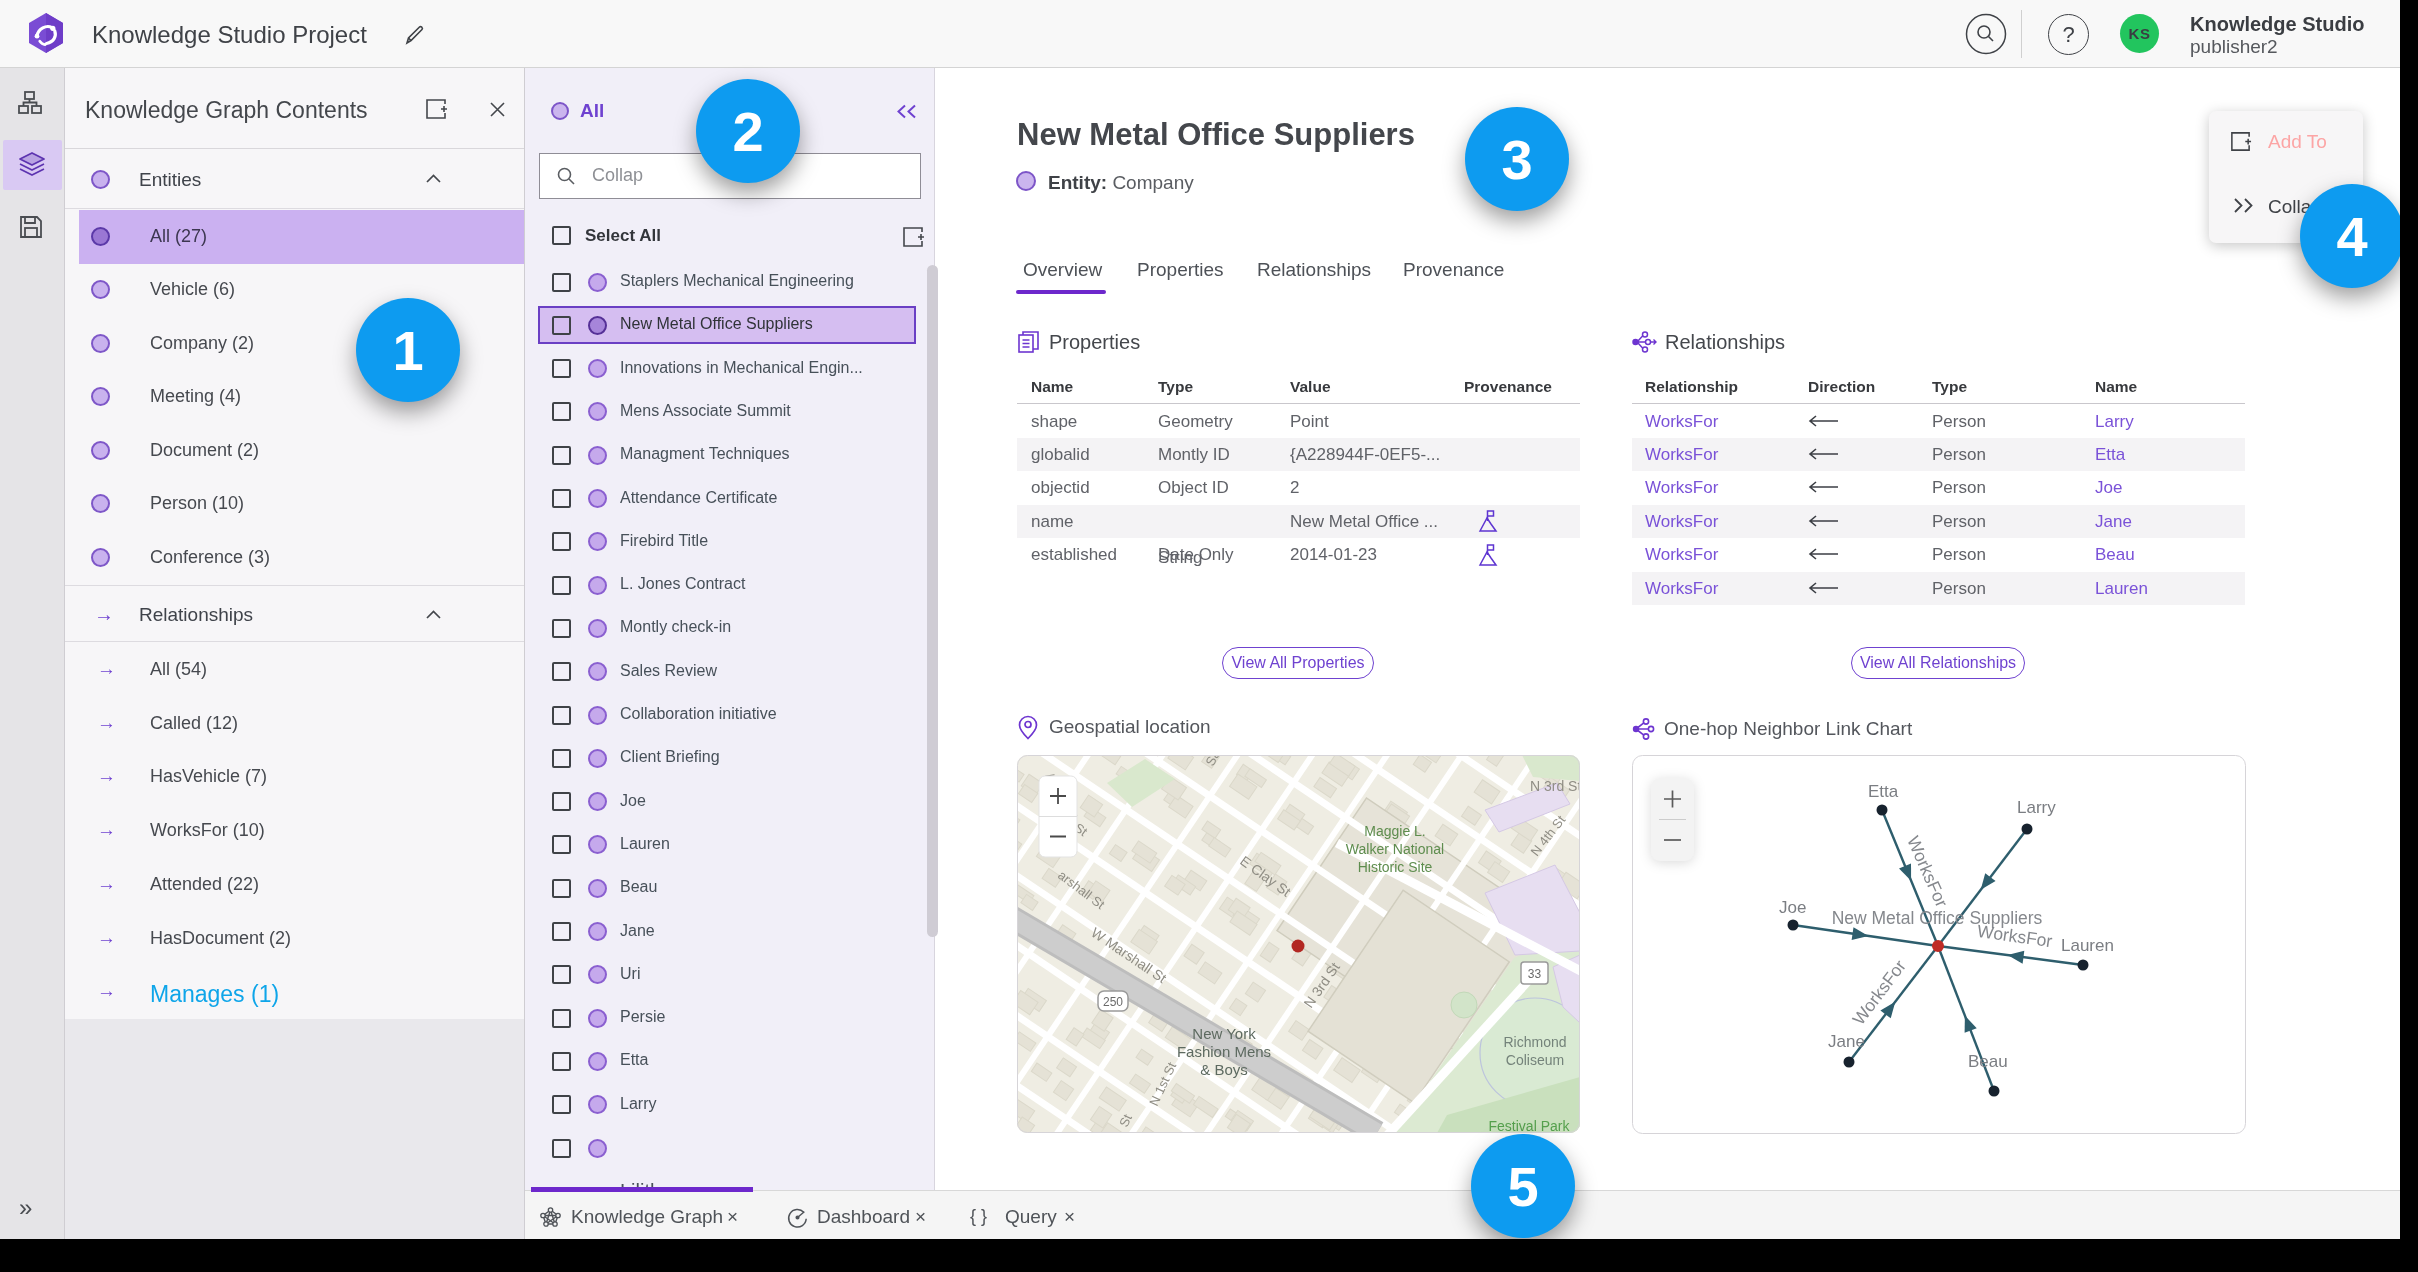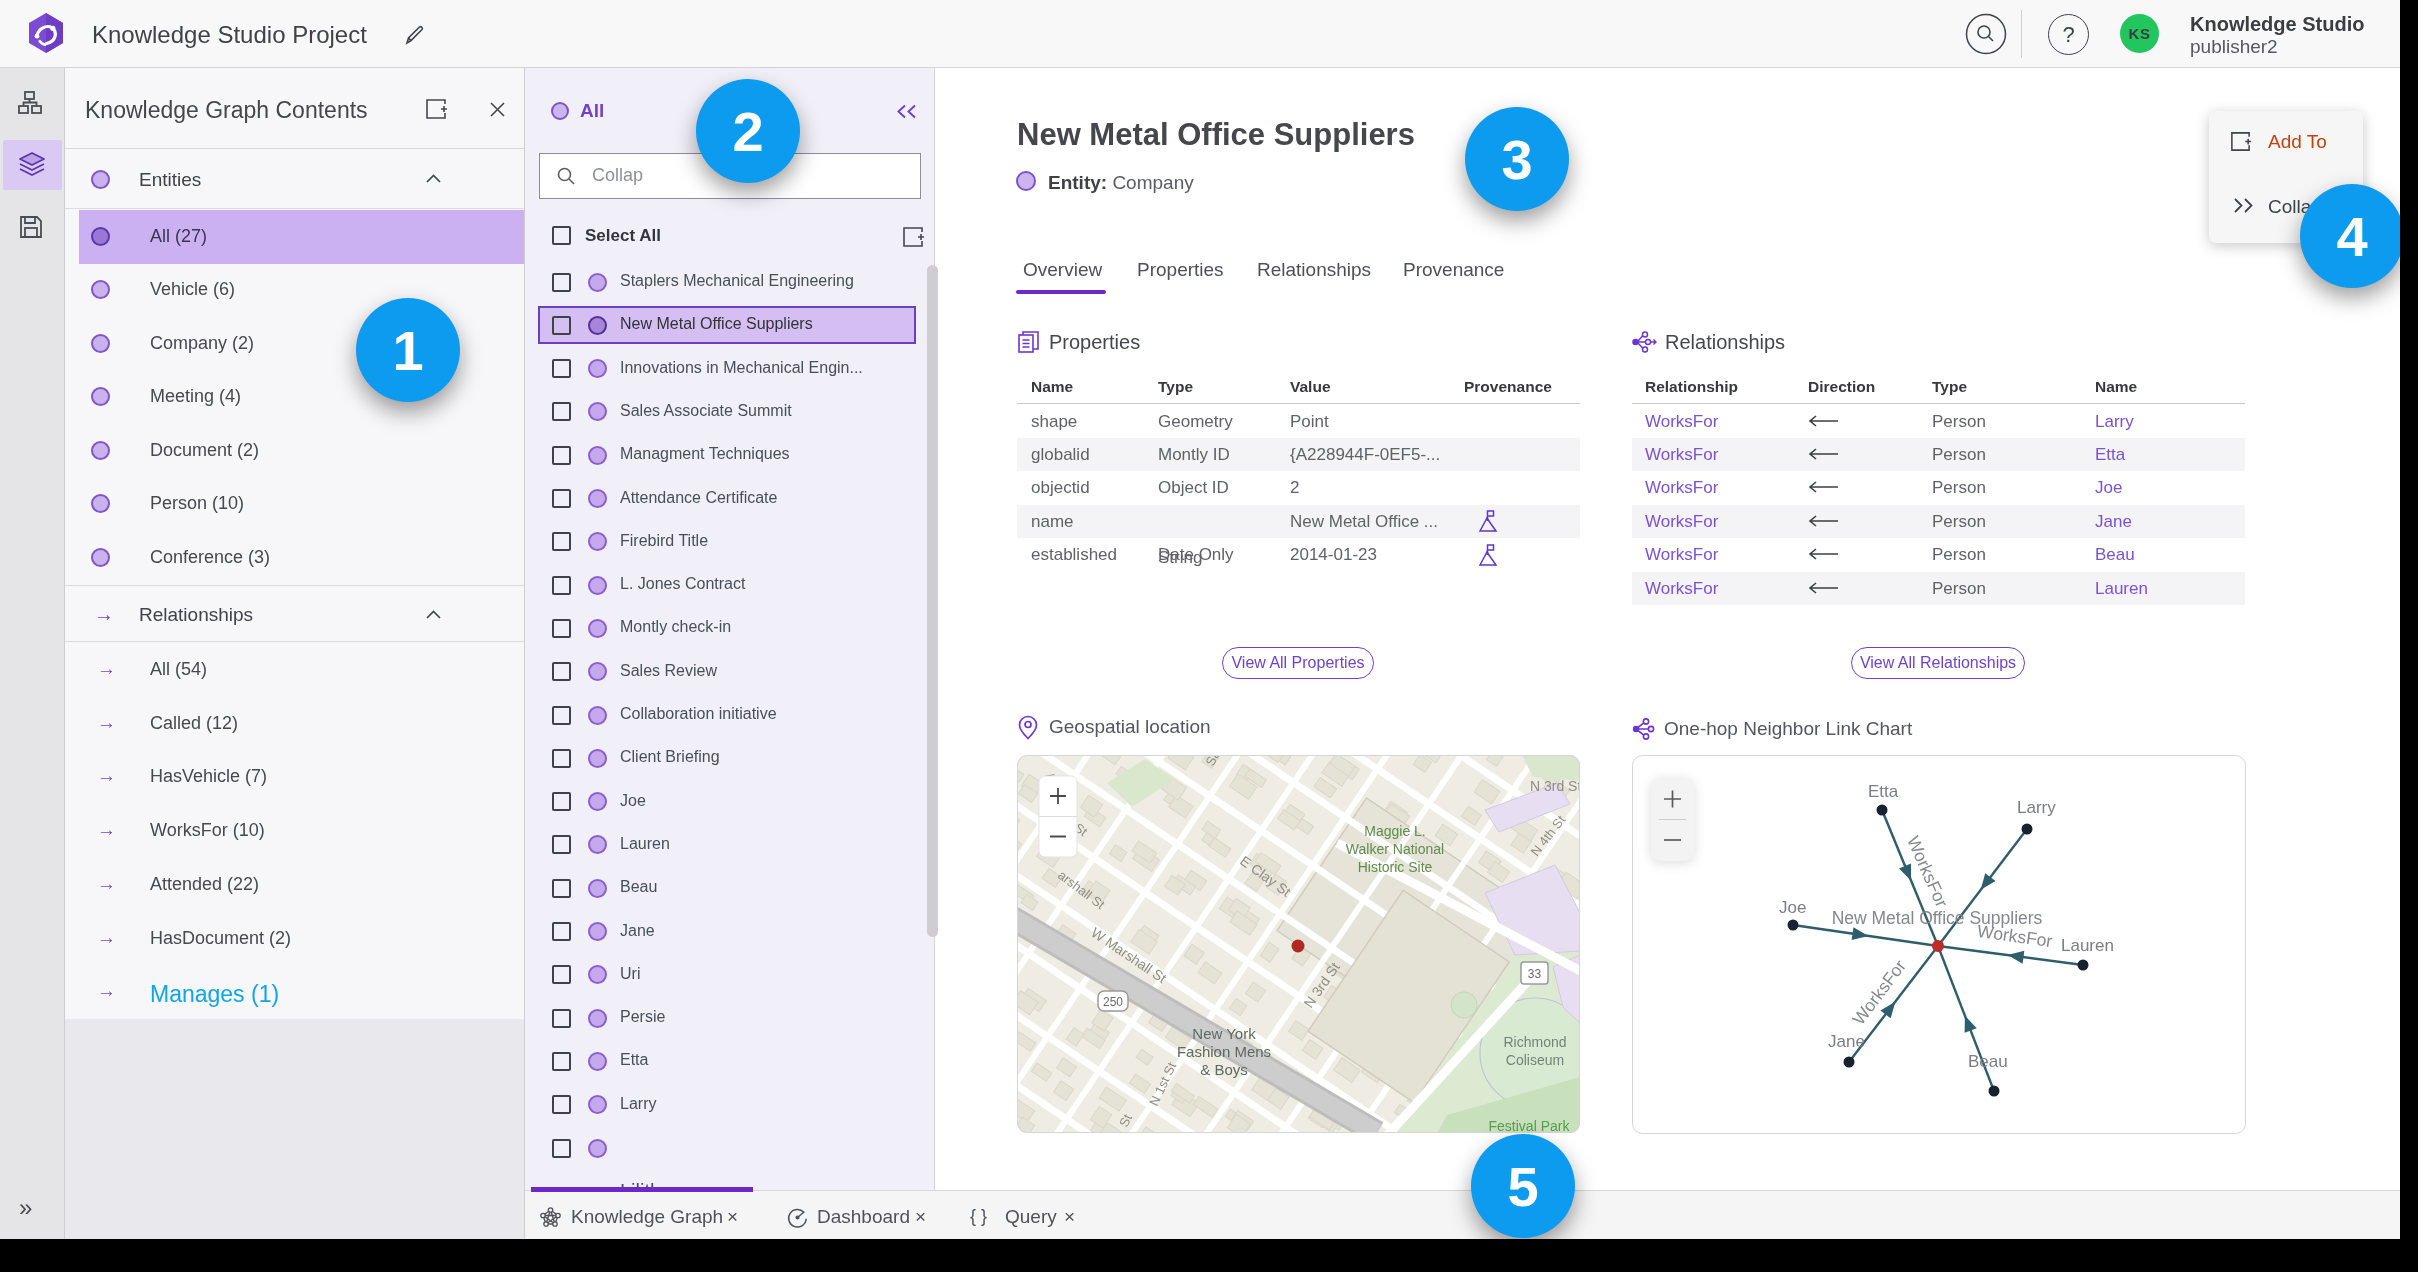--- a/index.html
+++ b/index.html
@@ -146,21 +146,21 @@
 <div class="abs cc" style="left:588px;top:272.5px;width:19px;height:19px;background:#c5a9ec;border:2px solid #8a5fd0;"></div>
 <div class="abs" style="left:620px;top:272.0px;font-size:16px;color:#475059;">Staplers Mechanical Engineering</div>
 <div class="abs" style="left:552px;top:315.8px;width:19px;height:19px;border:2px solid #3f4247;border-radius:2px;"></div>
 <div class="abs cc" style="left:588px;top:315.8px;width:19px;height:19px;background:#a685da;border:2px solid #553097;"></div>
 <div class="abs" style="left:620px;top:315.3px;font-size:16px;color:#303338;">New Metal Office Suppliers</div>
 <div class="abs" style="left:552px;top:359.1px;width:19px;height:19px;border:2px solid #3f4247;border-radius:2px;"></div>
 <div class="abs cc" style="left:588px;top:359.1px;width:19px;height:19px;background:#c5a9ec;border:2px solid #8a5fd0;"></div>
 <div class="abs" style="left:620px;top:358.6px;font-size:16px;color:#475059;">Innovations in Mechanical Engin...</div>
 <div class="abs" style="left:552px;top:402.4px;width:19px;height:19px;border:2px solid #3f4247;border-radius:2px;"></div>
 <div class="abs cc" style="left:588px;top:402.4px;width:19px;height:19px;background:#c5a9ec;border:2px solid #8a5fd0;"></div>
-<div class="abs" style="left:620px;top:401.9px;font-size:16px;color:#475059;">Sales Associate Summit</div>
+<div class="abs" style="left:620px;top:401.9px;font-size:16px;color:#475059;">Mens Associate Summit</div>
 <div class="abs" style="left:552px;top:445.7px;width:19px;height:19px;border:2px solid #3f4247;border-radius:2px;"></div>
 <div class="abs cc" style="left:588px;top:445.7px;width:19px;height:19px;background:#c5a9ec;border:2px solid #8a5fd0;"></div>
 <div class="abs" style="left:620px;top:445.2px;font-size:16px;color:#475059;">Managment Techniques</div>
 <div class="abs" style="left:552px;top:489.0px;width:19px;height:19px;border:2px solid #3f4247;border-radius:2px;"></div>
 <div class="abs cc" style="left:588px;top:489.0px;width:19px;height:19px;background:#c5a9ec;border:2px solid #8a5fd0;"></div>
 <div class="abs" style="left:620px;top:488.5px;font-size:16px;color:#475059;">Attendance Certificate</div>
 <div class="abs" style="left:552px;top:532.3px;width:19px;height:19px;border:2px solid #3f4247;border-radius:2px;"></div>
 <div class="abs cc" style="left:588px;top:532.3px;width:19px;height:19px;background:#c5a9ec;border:2px solid #8a5fd0;"></div>
 <div class="abs" style="left:620px;top:531.8px;font-size:16px;color:#475059;">Firebird Title</div>
 <div class="abs" style="left:552px;top:575.6px;width:19px;height:19px;border:2px solid #3f4247;border-radius:2px;"></div>
@@ -1730,21 +1730,21 @@
 <path d="M32 85 H49" stroke="#5a5a5a" stroke-width="1.7"></path>
 </g>
 </svg>
 <div class="abs" style="left:2209px;top:111px;width:154px;height:132px;background:#f7f6f7;border-radius:7px;box-shadow:0 3px 14px rgba(0,0,0,0.22);z-index:20;"></div>
 <svg class="abs" style="left:2229px;top:130px;z-index:21;" width="23" height="23" viewBox="0 0 24 24">
 <g fill="none" stroke="#3f4247" stroke-width="1.6">
 <path d="M21 7 V3 H3 V21 H21 V16"></path>
 <path d="M17 12 H23 M20 9 V15"></path>
 </g>
   </svg>
-<div class="abs" style="left:2268px;top:131px;font-size:19px;color:#c2410c;z-index:21;">Add To</div>
+<div class="abs" style="left:2268px;top:131px;font-size:19px;color:#fca5a5;z-index:21;">Add To</div>
 <svg class="abs" style="left:2232px;top:197px;z-index:21;" width="22" height="17" viewBox="0 0 22 17">
 <g fill="none" stroke="#3f4247" stroke-width="1.8">
 <path d="M3 2 L9.5 8.5 L3 15 M13 2 L19.5 8.5 L13 15"></path>
     </g>
   </svg>
 <div class="abs" style="left:2268px;top:196px;font-size:19px;color:#3f4247;z-index:21;">Collap</div>
 <div class="abs badge" style="left:356px;top:298px;">1</div>
 <div class="abs badge" style="left:696px;top:79px;">2</div>
 <div class="abs badge" style="left:1465px;top:107px;">3</div>
 <div class="abs badge" style="left:2300px;top:184px;">4</div>

